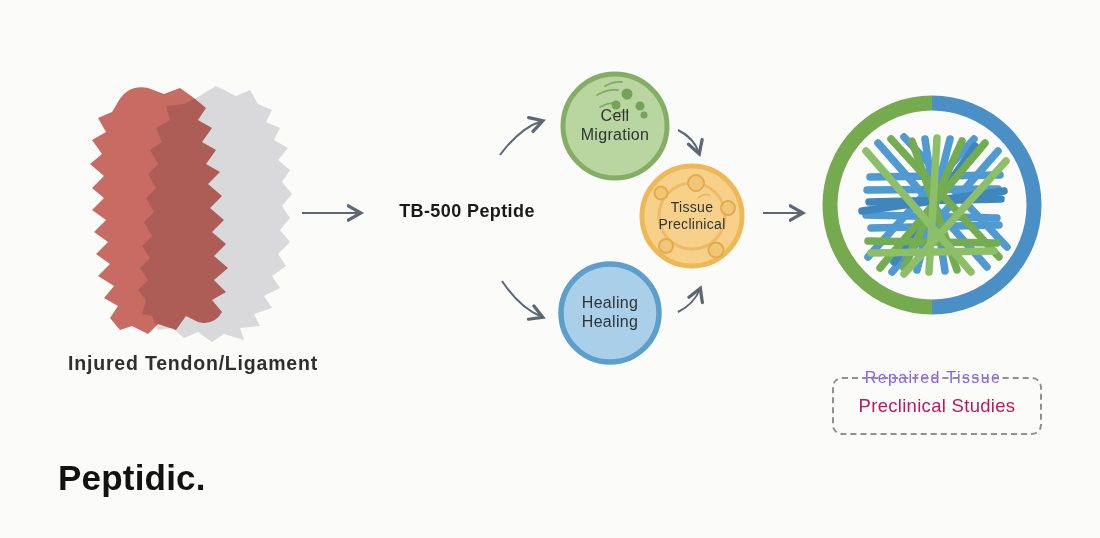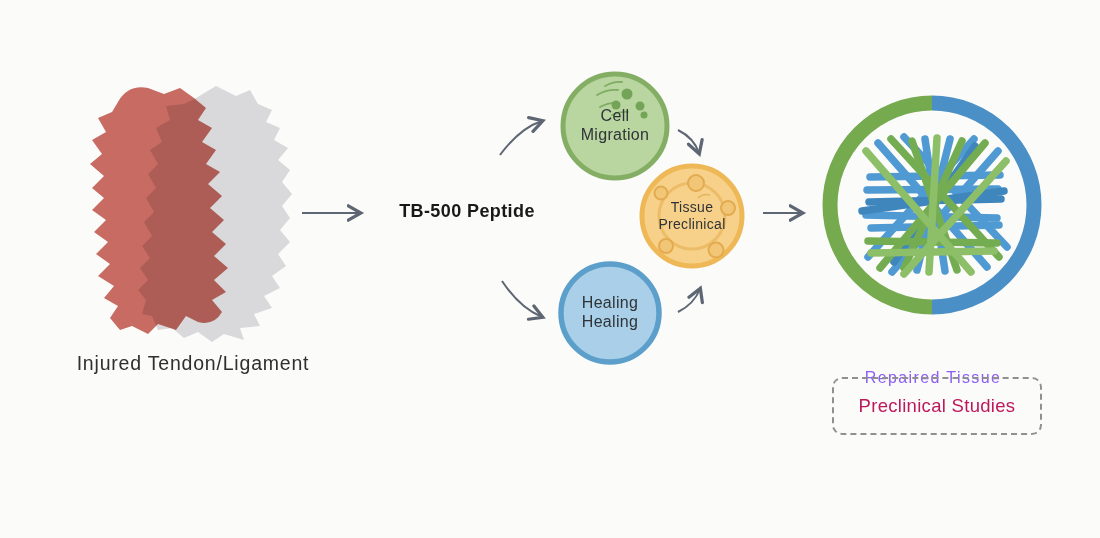--- a/index.html
+++ b/index.html
@@ -8,21 +8,21 @@
     width:1100px;height:538px;
     background:#fbfbfa;
     overflow:hidden;
     font-family:"Liberation Sans","DejaVu Sans",sans-serif;
     color:#2d2d2d;
   }
   .layer-svg{position:absolute;left:0;top:0;width:1100px;height:538px;}
   .lbl{position:absolute;}
   .lbl-injured{
     left:38px;top:352px;width:310px;
-    text-align:center;font-size:19.5px;letter-spacing:0.8px;color:#2f2f2f;
+    text-align:center;font-size:19.5px;letter-spacing:0.8px;color:#2f2f2f;font-weight:bold;
   }
   .lbl-peptide{
     left:374px;top:201px;width:186px;
     text-align:center;font-size:18px;font-weight:bold;letter-spacing:0.4px;color:#191919;
   }
   .circle-label{
     text-align:center;line-height:1.18;color:#2f3338;letter-spacing:0.3px;
   }
   .lbl-cell{left:555px;top:107px;width:120px;font-size:16px;}
   .lbl-tissue{left:630px;top:199px;width:124px;font-size:14px;}
@@ -172,14 +172,15 @@
     <div>Healing</div>
     <div>Healing</div>
   </div>
 
   <div class="lbl lbl-repaired">Repaired Tissue</div>
 
   <div class="badge">
     <span>Preclinical Studies</span>
   </div>
 
+  <div class="brand">Peptidic.</div>
 
 </div>
 
 </body></html>

